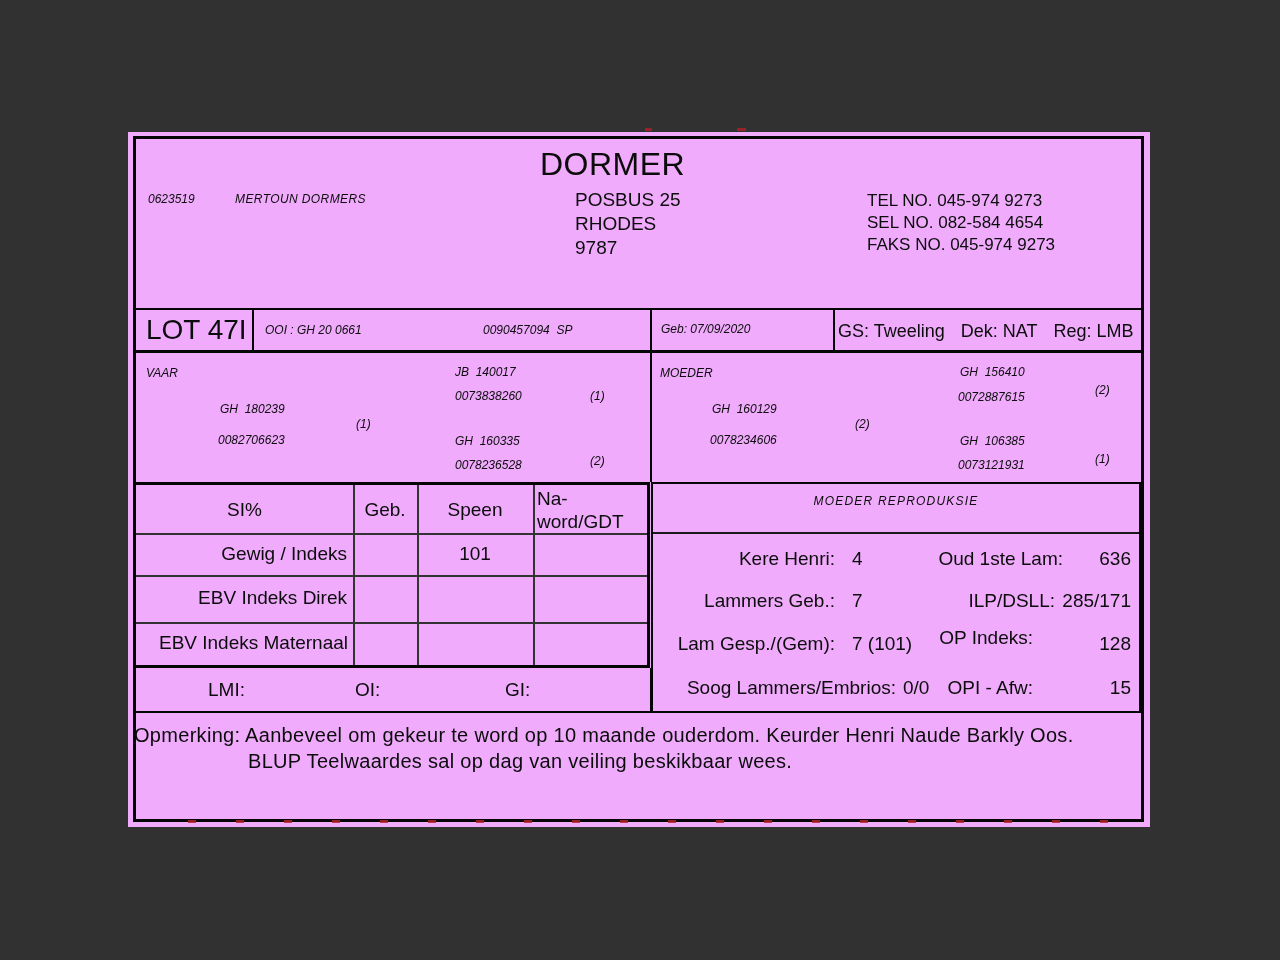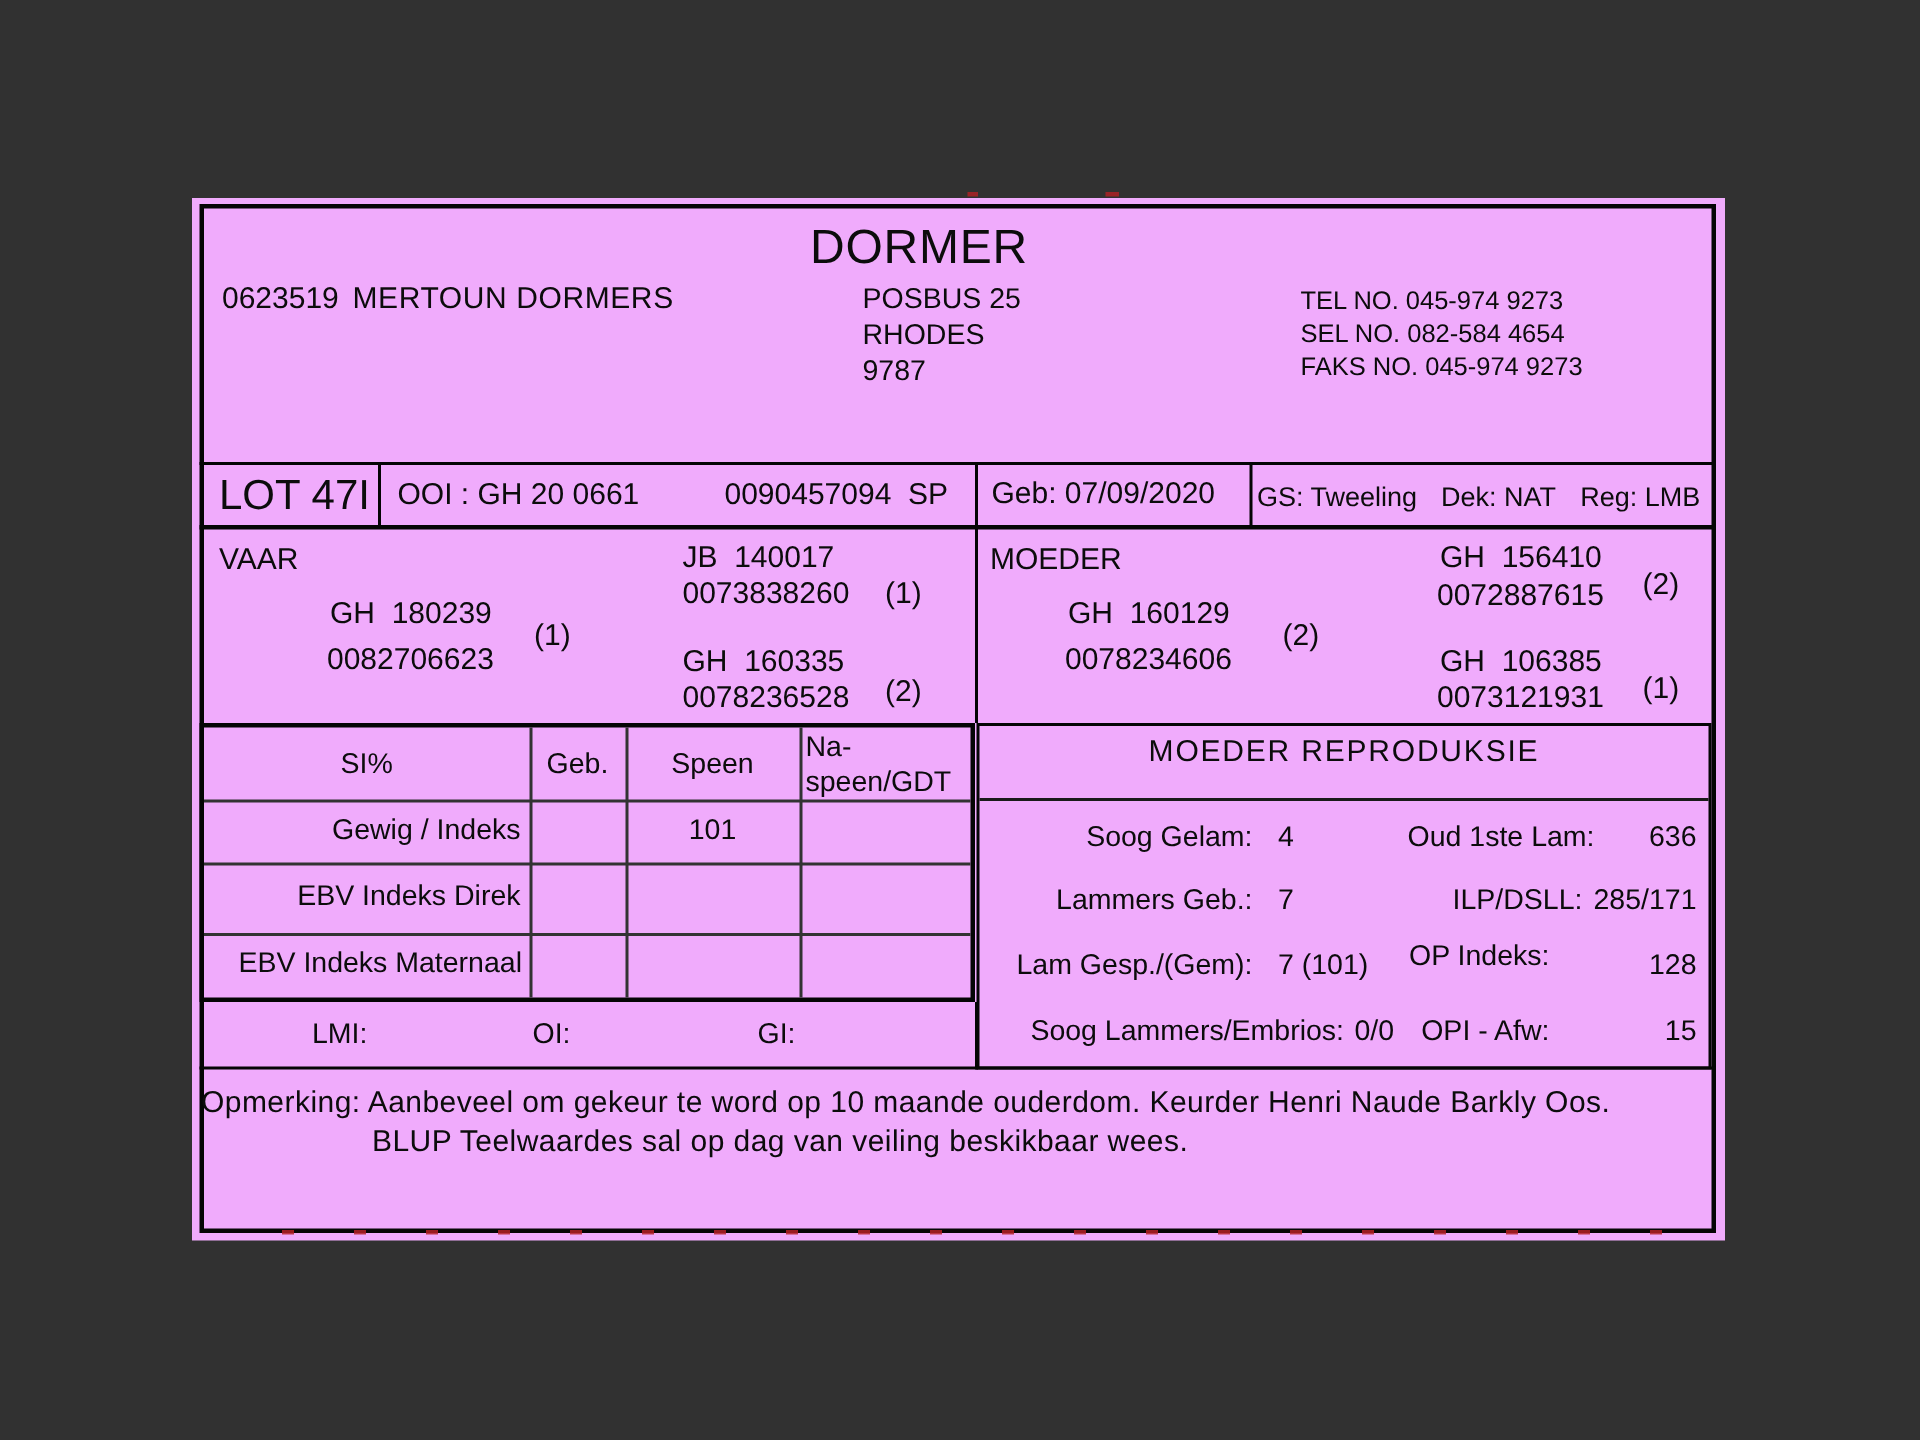--- a/index.html
+++ b/index.html
@@ -18,21 +18,21 @@
   }
   .frame {
     position:absolute; left:5px; top:4px;
     width:1011px; height:686px;
     border:3px solid #050505;
   }
   .abs { position:absolute; white-space:nowrap; }
   .pre { white-space:pre; }
   .t32 { font-size:32px; letter-spacing:.5px; }
   .t28 { font-size:28px; }
-  .t20 { font-size:20px; line-height:23px; }
+  .t20 { font-size:12px; line-height:23px;font-style:italic; }
   .t19 { font-size:19px; line-height:22px; }
   .t18 { font-size:18px; line-height:21px; }
   .t17 { font-size:17px; line-height:22px; }
   .ls  { letter-spacing:.4px; }
   .line { position:absolute; background:#050505; }
   .right { text-align:right; }
   .center { text-align:center; }
   
   .si-table {
     position:absolute; left:5px; top:350px;
@@ -128,39 +128,39 @@
       <div class="vline" style="left:281px;"></div>
       <div class="vline" style="left:397px;"></div>
       <div class="hline" style="top:48px;"></div>
       <div class="hline" style="top:90px;"></div>
       <div class="hline" style="top:137px;"></div>
 
       <div class="abs t19 center" style="left:0; top:14px; width:217px;">SI%</div>
       <div class="abs t19 center" style="left:217px; top:14px; width:64px;">Geb.</div>
       <div class="abs t19 center" style="left:281px; top:14px; width:116px;">Speen</div>
       <div class="abs t19" style="left:401px; top:2px; white-space:pre-line; line-height:23px;">Na-
-speen/GDT</div>
+word/GDT</div>
 
       <div class="abs t19 right" style="left:0; top:58px; width:211px;padding-left:18px;">Gewig / Indeks</div>
       <div class="abs t19 center" style="left:281px; top:58px; width:116px;">101</div>
       <div class="abs t19 right" style="left:0; top:102px; width:211px;">EBV Indeks Direk</div>
       <div class="abs t19 right" style="left:0; top:147px; width:212px;padding-left:13px;">EBV Indeks Maternaal</div>
     </div>
 
     <div class="line" style="left:522px; top:536px; width:2px; height:45px;"></div>
     <div class="line" style="left:5px; top:579px; width:1011px; height:2px;"></div>
     <div class="abs t19" style="left:80px; top:547px;">LMI:</div>
     <div class="abs t19" style="left:227px; top:547px;">OI:</div>
     <div class="abs t19" style="left:377px; top:547px;">GI:</div>
 
     <div class="repro-box">
       <div class="abs t20 center" style="left:0; top:6px; width:486px; letter-spacing:1.2px;">MOEDER REPRODUKSIE</div>
       <div class="divider"></div>
 
-      <div class="abs t19 right" style="left:0; top:64px; width:182px;">Soog Gelam:</div>
+      <div class="abs t19 right" style="left:0; top:64px; width:182px;">Kere Henri:</div>
       <div class="abs t19" style="left:199px; top:64px;">4</div>
       <div class="abs t19" style="right:76px; top:64px;">Oud 1ste Lam:</div>
       <div class="abs t19" style="right:8px; top:64px;">636</div>
 
       <div class="abs t19 right" style="left:0; top:106px; width:182px;">Lammers Geb.:</div>
       <div class="abs t19" style="left:199px; top:106px;">7</div>
       <div class="abs t19" style="right:84px; top:106px;">ILP/DSLL:</div>
       <div class="abs t19" style="right:8px; top:106px;">285/171</div>
 
       <div class="abs t19 right" style="left:0; top:149px; width:182px;">Lam Gesp./(Gem):</div>

